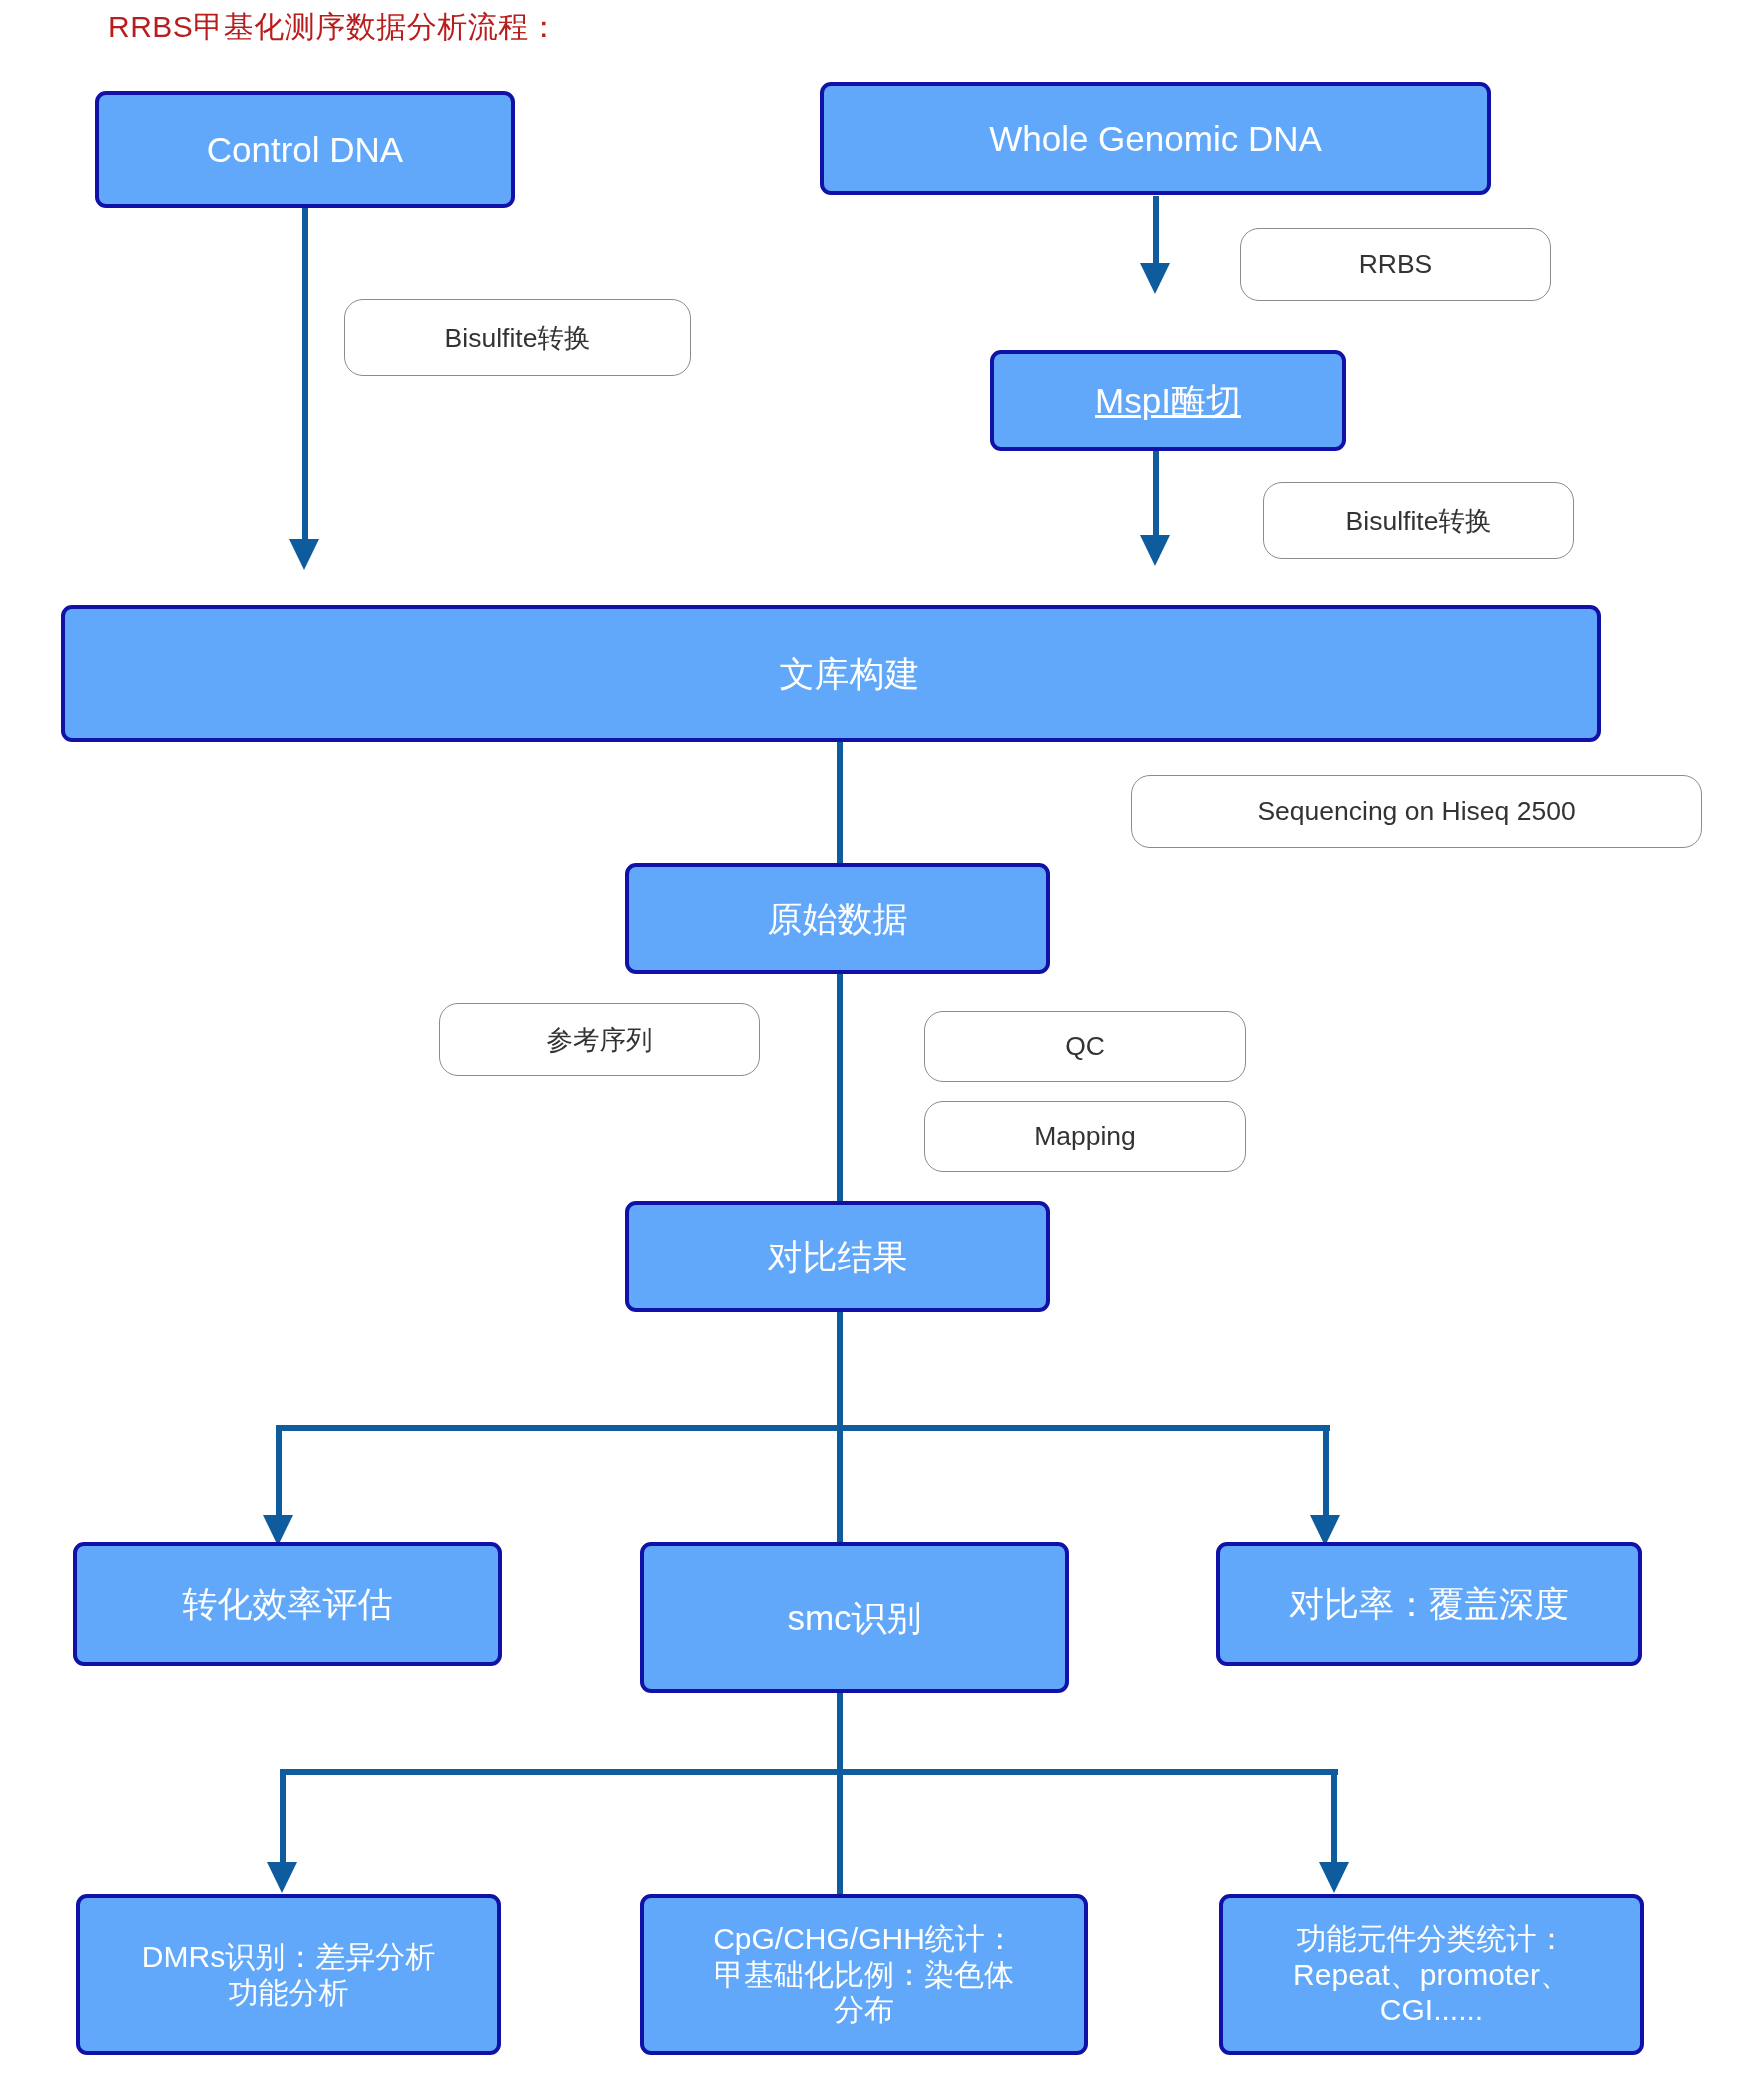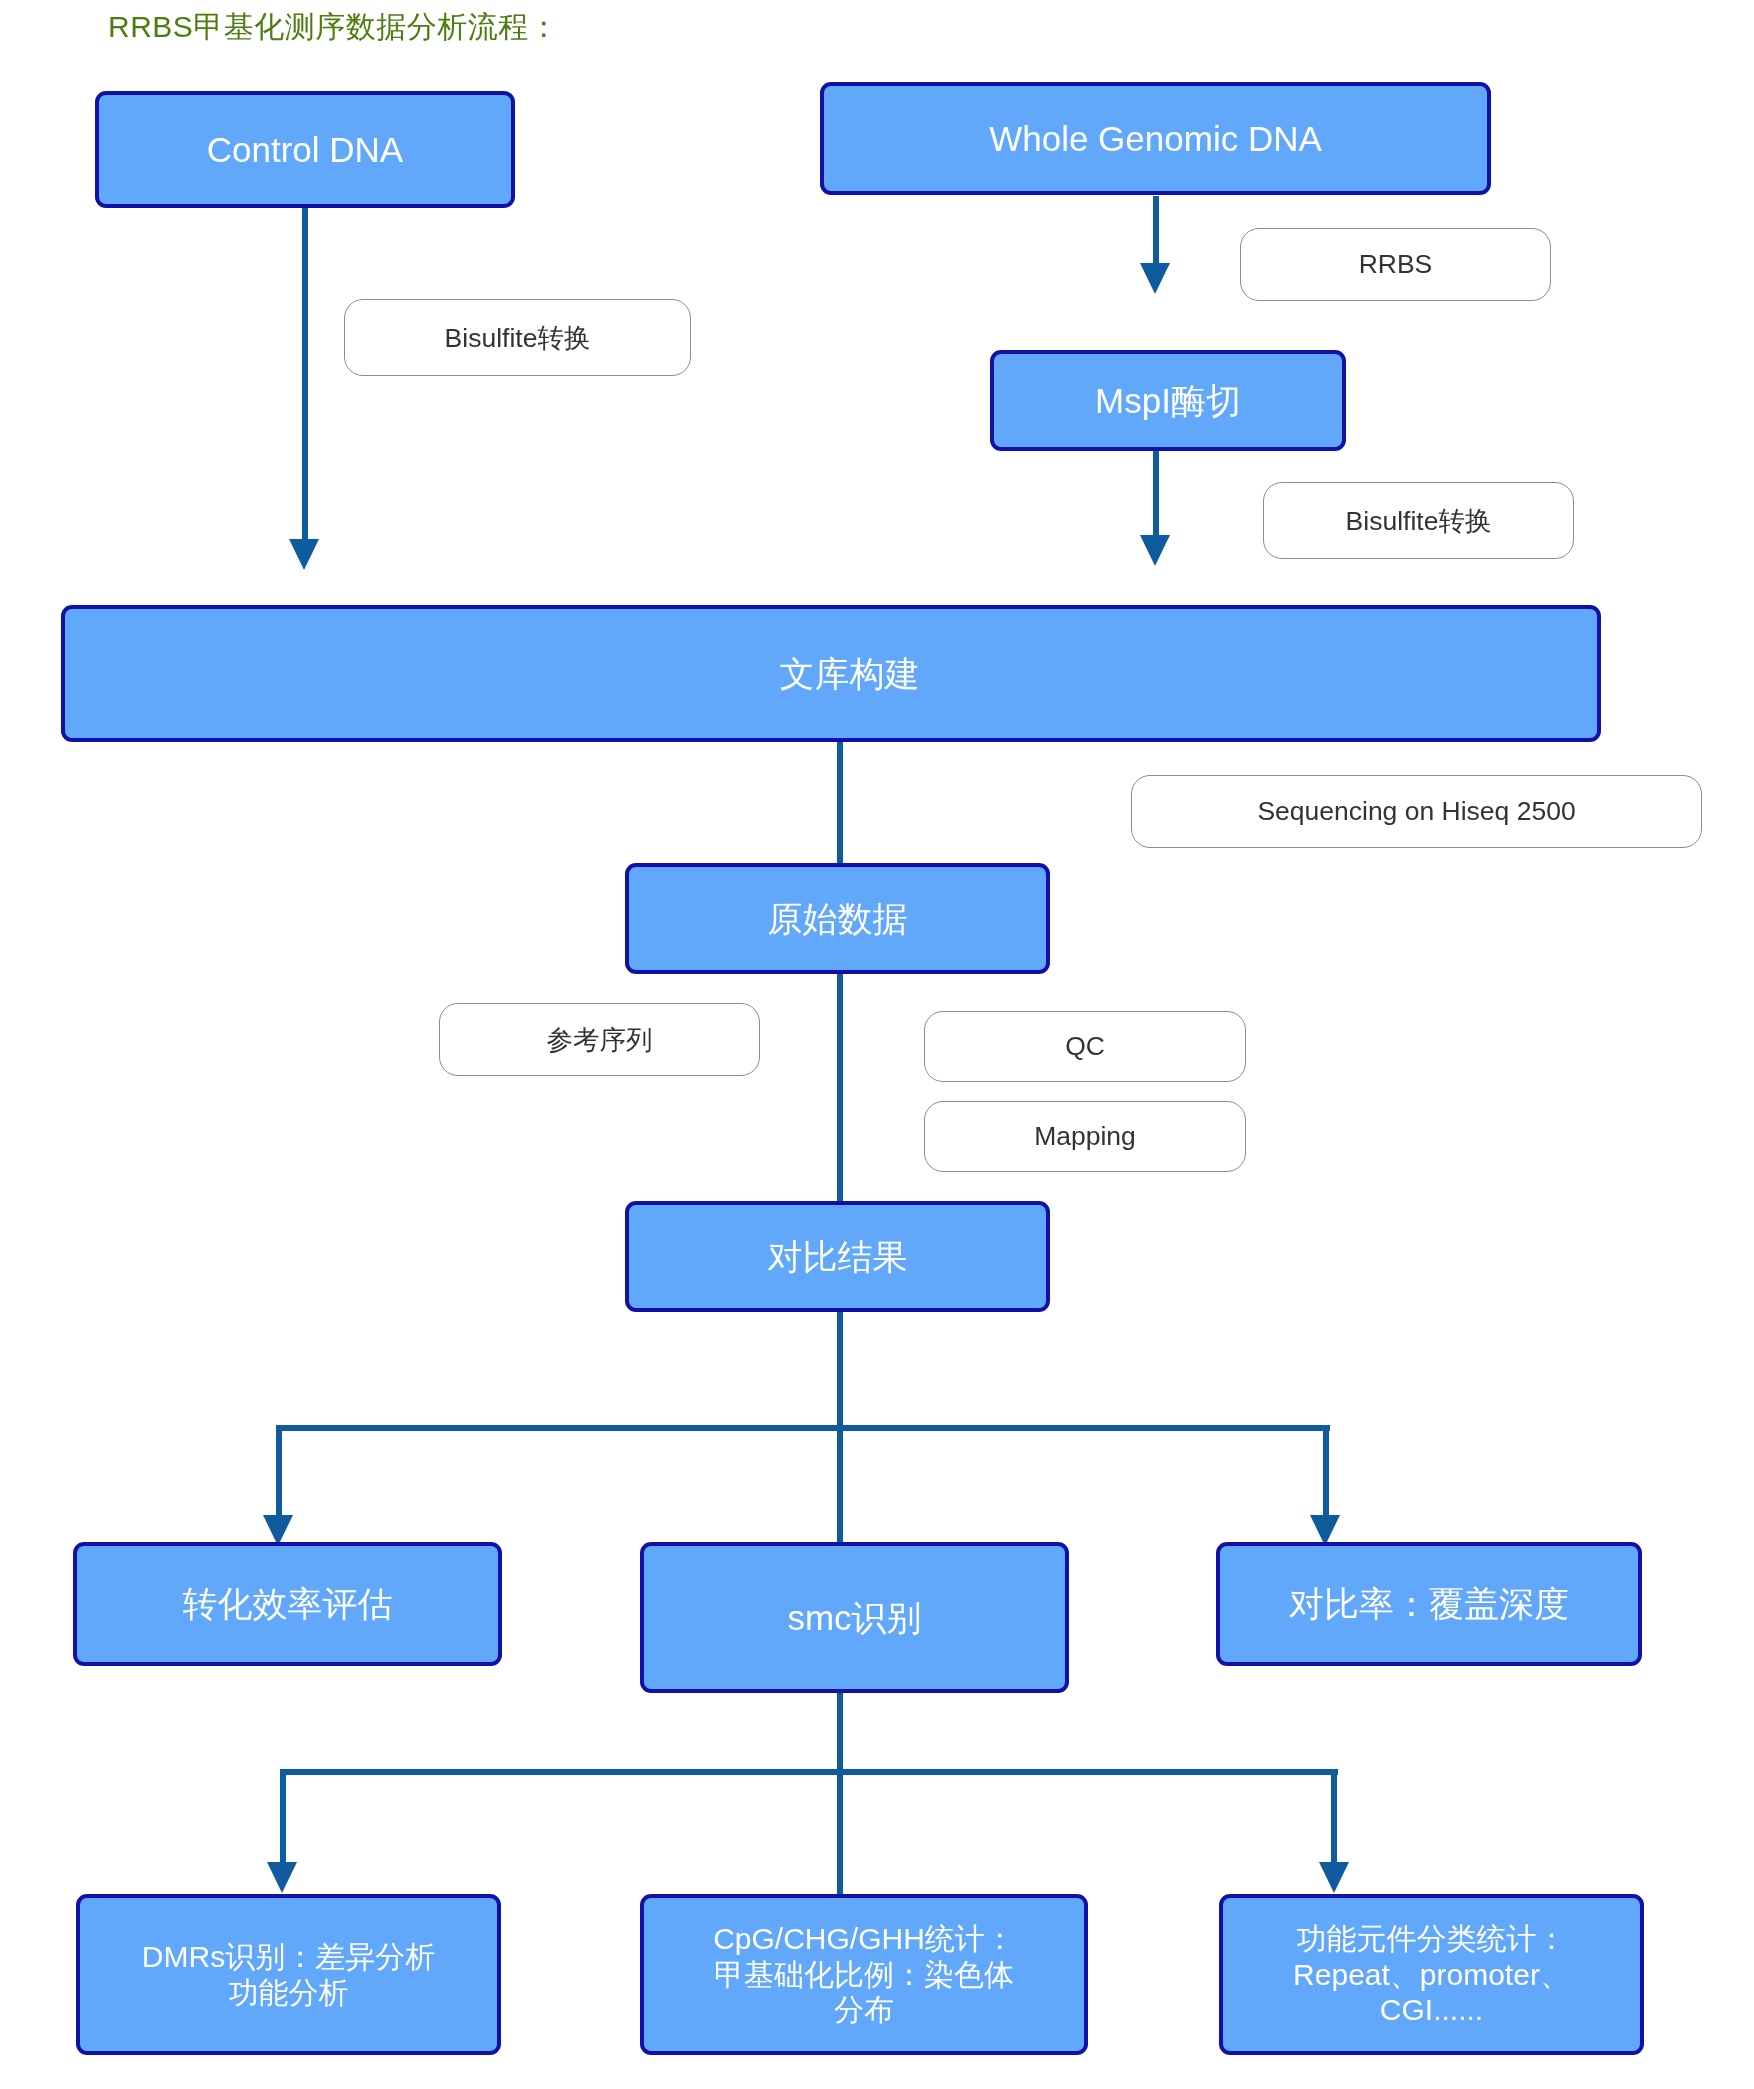--- a/index.html
+++ b/index.html
@@ -17,21 +17,21 @@
     background: #ffffff;
     overflow: hidden;
   }
 
   
   .page-title {
     position: absolute;
     left: 108px;
     top: 7.3px;
     font-size: 30px;
-    color: #4d7c0f;
+    color: #b91c1c;
     letter-spacing: 0.5px;
     white-space: nowrap;
   }
 
   
   .node {
     position: absolute;
     box-sizing: border-box;
     background: #62A8FA;
     border: 4.6px solid #1111A8;
@@ -110,21 +110,21 @@
     <span>Bisulfite转换</span>
   </div>
 
   <div class="vline" style="left:1153px; top:196px; height:75px;"></div>
   <div class="arrowhead" style="left:1140px; top:263px;"></div>
 
   <div class="tag" style="left:1240px; top:228px; width:311px; height:73px;">
     <span>RRBS</span>
   </div>
 
-  <div class="node big" style="left:990px; top:350px; width:356px; height:101px;">
+  <div class="node big" style="left:990px; top:350px; width:356px; height:101px;text-decoration:underline;">
     <span>MspI酶切</span>
   </div>
 
   <div class="vline" style="left:1153px; top:450px; height:91px;"></div>
   <div class="arrowhead" style="left:1140px; top:535px;"></div>
 
   <div class="tag" style="left:1263px; top:482px; width:311px; height:77px;">
     <span>Bisulfite转换</span>
   </div>
 

